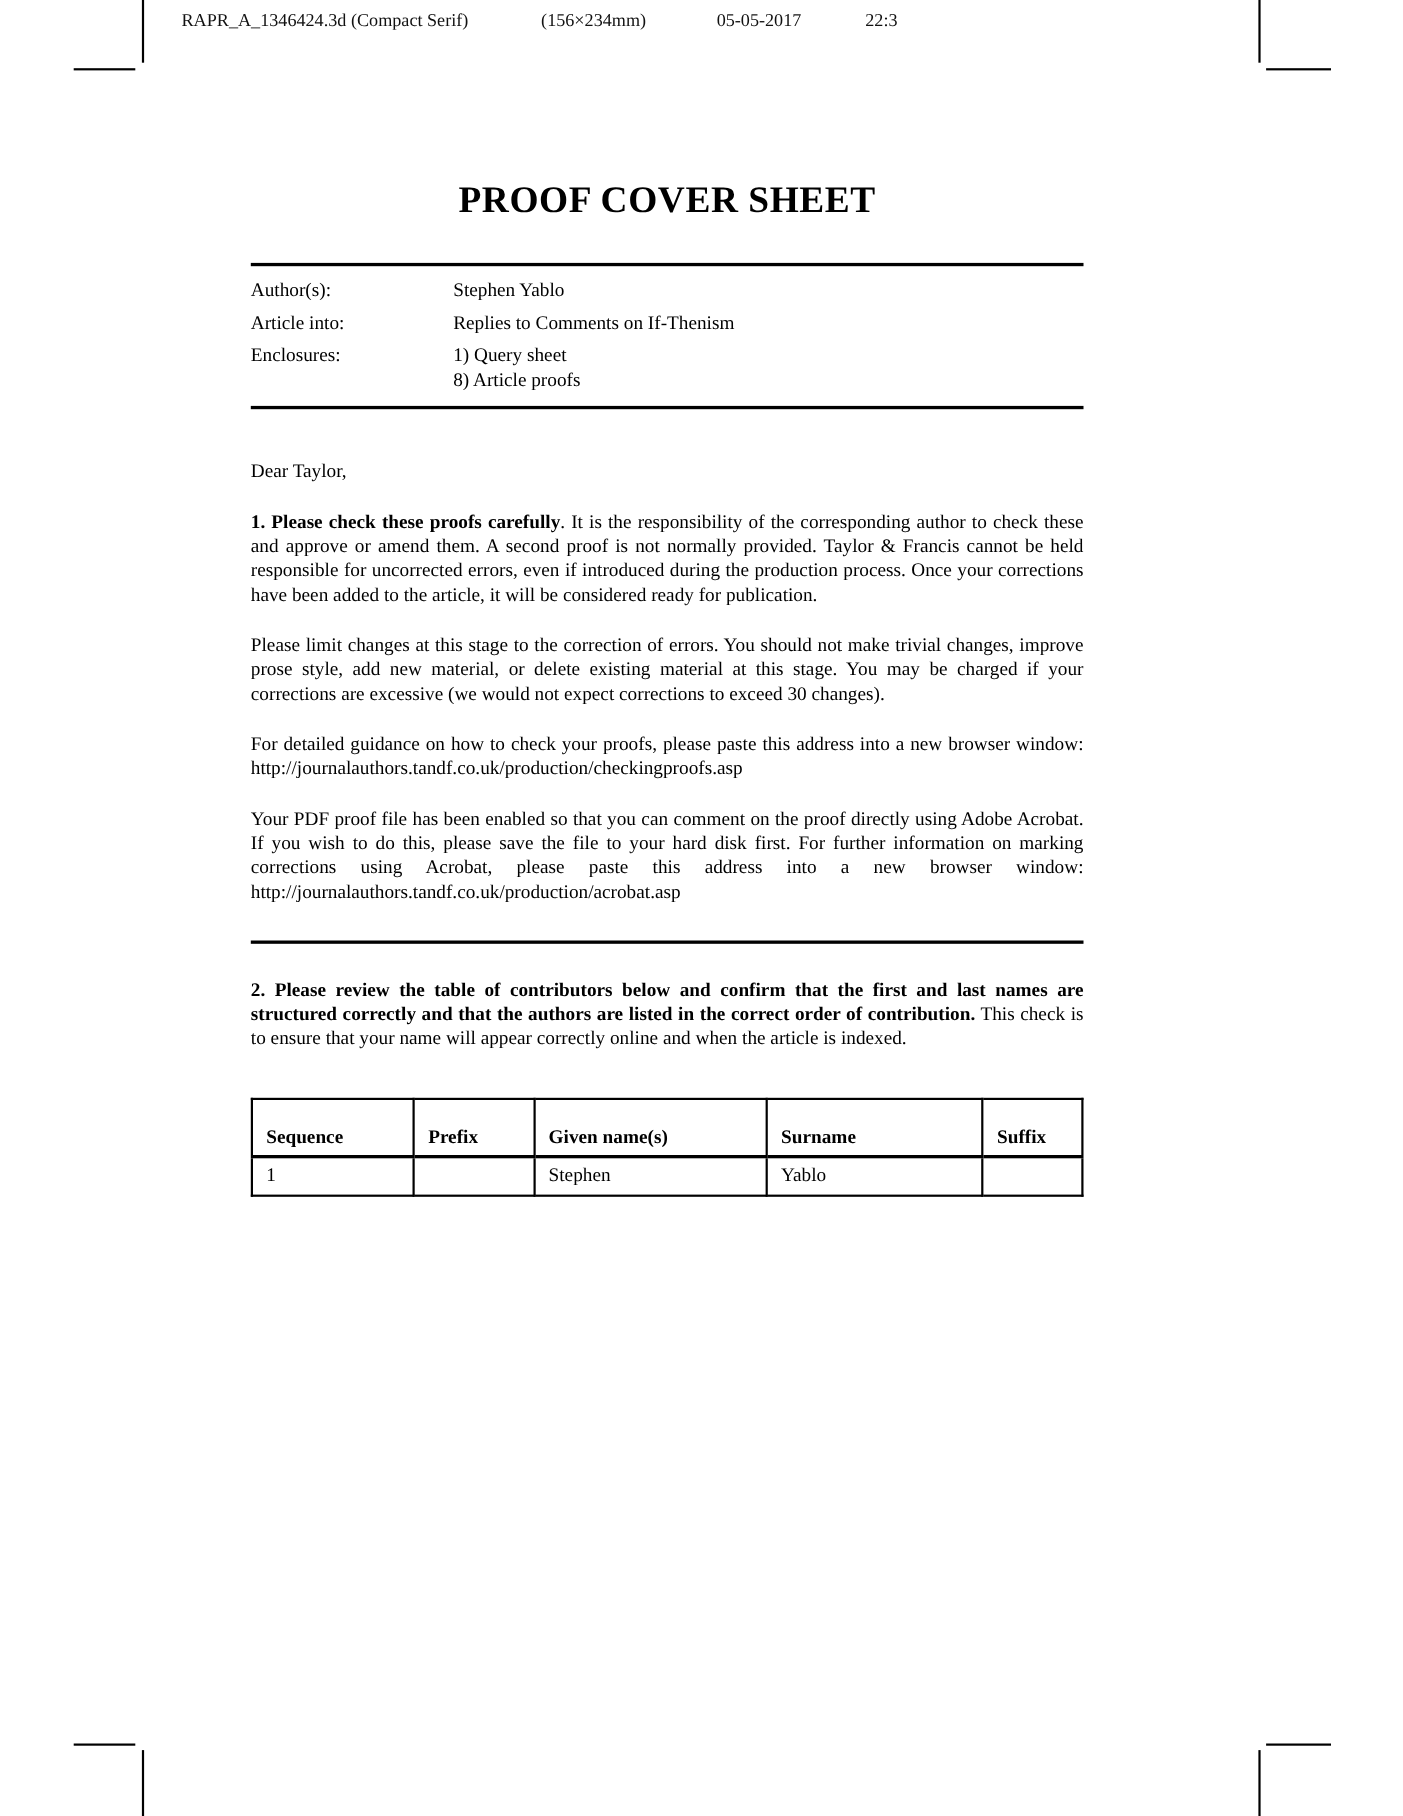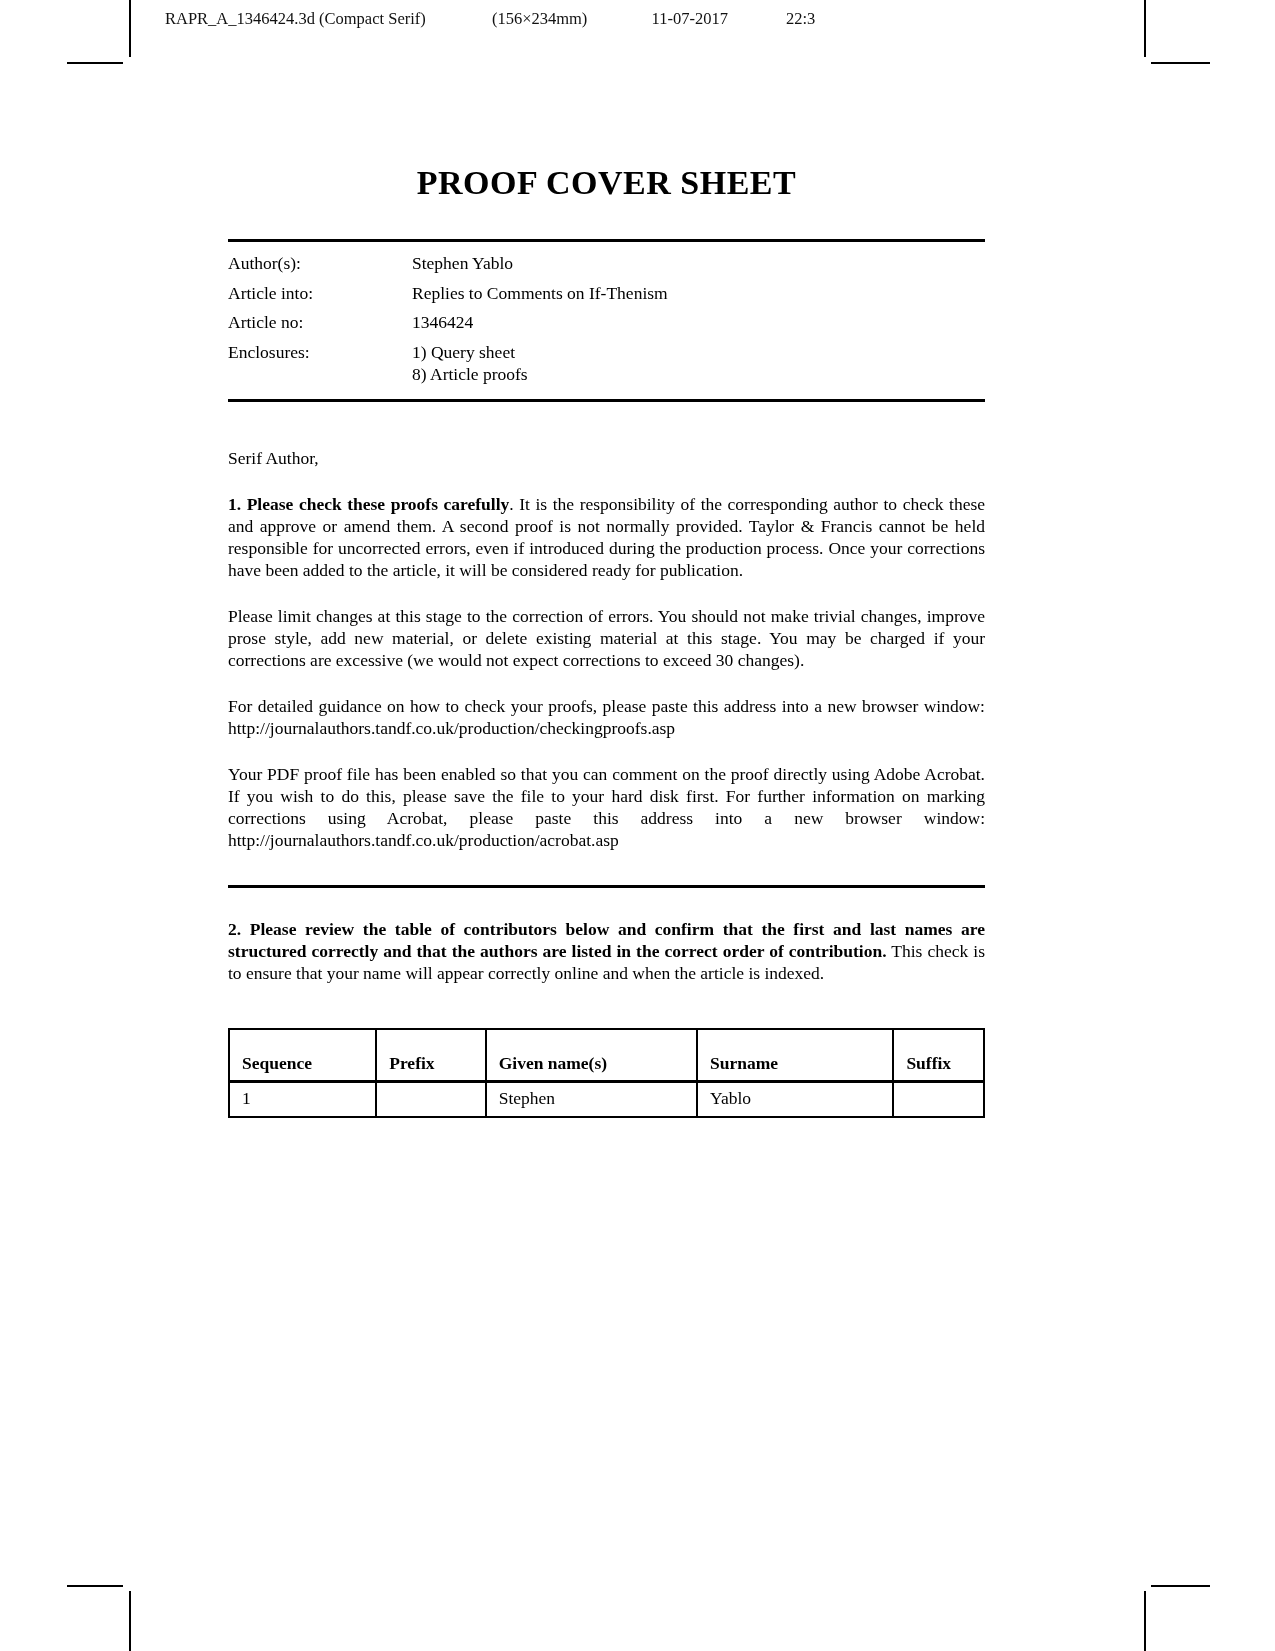--- a/index.html
+++ b/index.html
@@ -102,51 +102,47 @@
   <div class="crop" style="left:1144px; top:0; width:2px; height:57px;"></div>
   <div class="crop" style="left:1151px; top:62px; width:59px; height:2px;"></div>
   <div class="crop" style="left:67px; top:1585px; width:56px; height:2px;"></div>
   <div class="crop" style="left:129px; top:1591px; width:2px; height:60px;"></div>
   <div class="crop" style="left:1151px; top:1585px; width:59px; height:2px;"></div>
   <div class="crop" style="left:1144px; top:1591px; width:2px; height:60px;"></div>
 
   <div class="slug">
     <span class="seg1">RAPR_A_1346424.3d (Compact Serif)</span>
     <span class="seg2">(156×234mm)</span>
-    <span class="seg3">11-07-2017</span>
+    <span class="seg3">05-05-2017</span>
     <span>22:3</span>
   </div>
 
   <div class="content">
 
     <div class="doc-title">PROOF COVER SHEET</div>
 
     <div class="meta-block">
       <div class="meta-row">
         <div class="meta-label">Author(s):</div>
         <div class="meta-value">Stephen Yablo</div>
       </div>
       <div class="meta-row">
         <div class="meta-label">Article into:</div>
         <div class="meta-value">Replies to Comments on If-Thenism</div>
       </div>
       <div class="meta-row">
-        <div class="meta-label">Article no:</div>
-        <div class="meta-value">1346424</div>
-      </div>
-      <div class="meta-row">
         <div class="meta-label">Enclosures:</div>
         <div class="meta-value">
           <div>1) Query sheet</div>
           <div>8) Article proofs</div>
         </div>
       </div>
     </div>
 
-    <div class="salutation">Serif Author,</div>
+    <div class="salutation">Dear Taylor,</div>
 
     <p class="para"><b>1. Please check these proofs carefully</b><span>. It is the responsibility of the corresponding author to check these and approve or amend them. A second proof is not normally provided. Taylor &amp; Francis cannot be held responsible for uncorrected errors, even if introduced during the production process. Once your corrections have been added to the article, it will be considered ready for publication.</span></p>
 
     <p class="para">Please limit changes at this stage to the correction of errors. You should not make trivial changes, improve prose style, add new material, or delete existing material at this stage. You may be charged if your corrections are excessive (we would not expect corrections to exceed 30 changes).</p>
 
     <p class="para"><span>For detailed guidance on how to check your proofs, please paste this address into a new browser window: </span><span class="url">http://journalauthors.tandf.co.uk/production/checkingproofs.asp</span></p>
 
     <p class="para"><span>Your PDF proof file has been enabled so that you can comment on the proof directly using Adobe Acrobat. If you wish to do this, please save the file to your hard disk first. For further information on marking corrections using Acrobat, please paste this address into a new browser window:  </span><span class="url">http://journalauthors.tandf.co.uk/production/acrobat.asp</span></p>
 
     <hr class="rule2">

